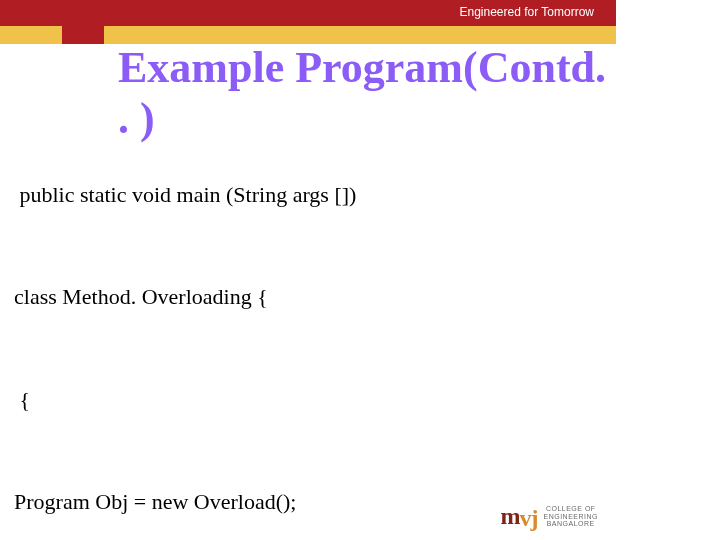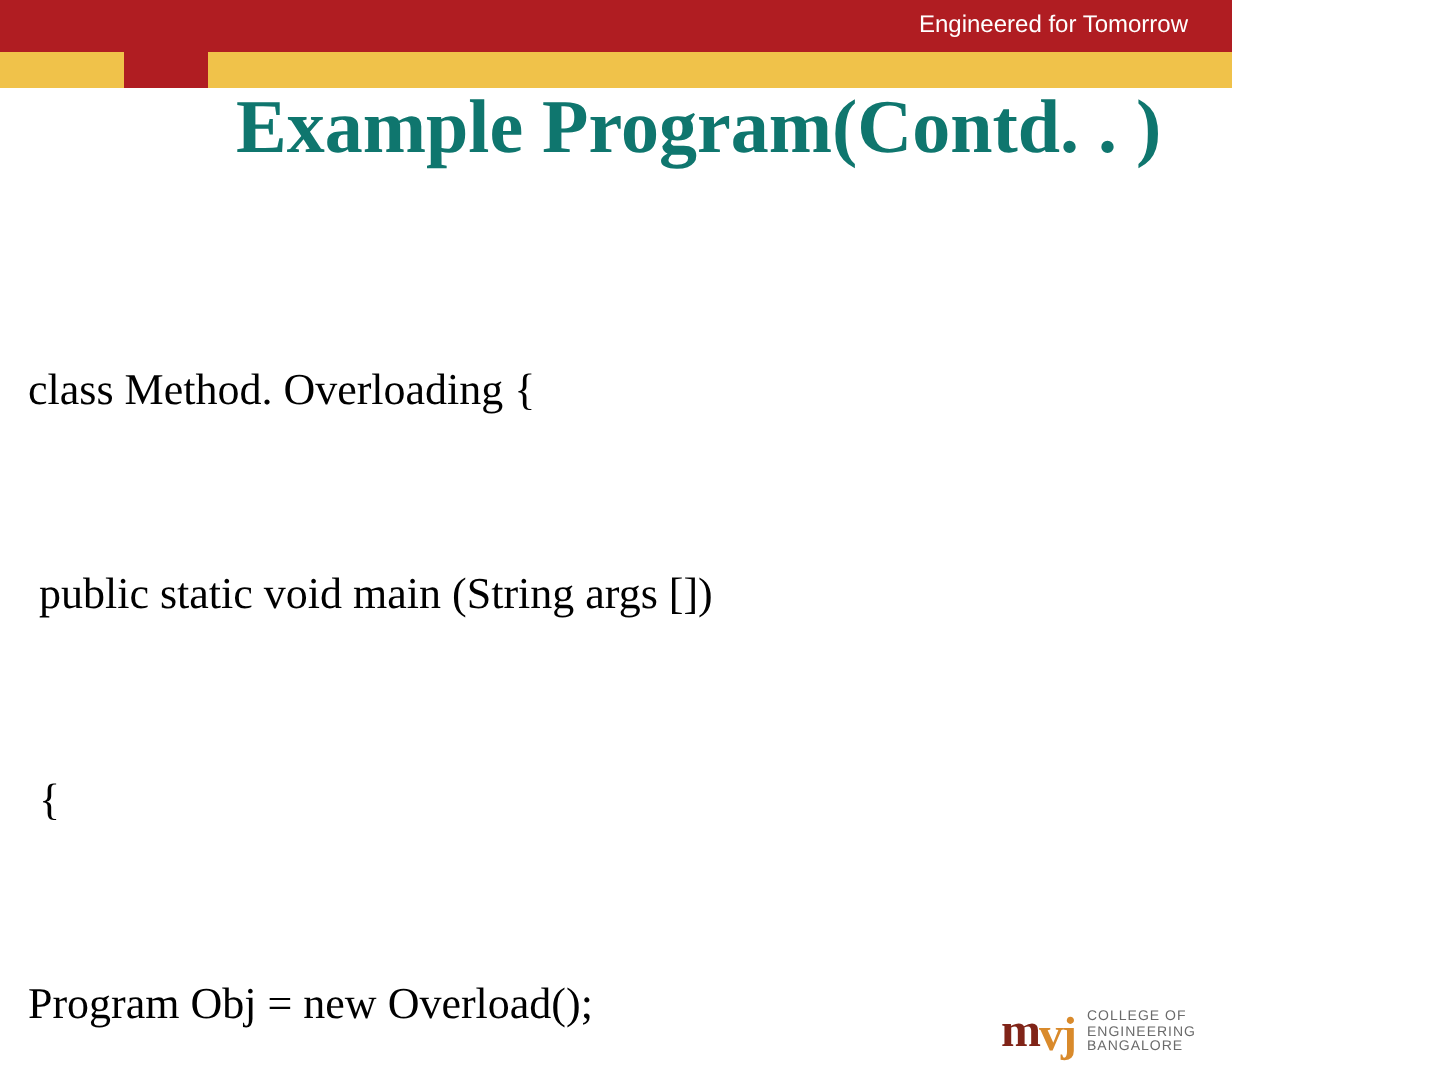--- a/index.html
+++ b/index.html
@@ -36,23 +36,23 @@
       top: 0;
       left: 62px;
       width: 42px;
       height: 44px;
       background: #b01d22;
     }
     .slide-title {
       position: absolute;
       top: 42px;
       left: 118px;
-      font-size: 38px;
+      font-size: 44px;
       font-weight: bold;
-      color: #0f766e;
+      color: #8b5cf6;
       font-family: Georgia, 'Times New Roman', serif;
     }
     .content {
       position: absolute;
       top: 110px;
       left: 14px;
       right: 24px;
       font-size: 22px;
       line-height: 1.55;
       font-family: Georgia, 'Times New Roman', serif;
@@ -60,20 +60,21 @@
       white-space: pre;
     }
     .code-line { display: block; }
     .footer-logo {
       position: absolute;
       bottom: 10px;
       right: 18px;
       display: flex;
       align-items: center;
       gap: 6px;
+      text-align: center;
     }
     .logo-mark {
       font-family: Georgia, 'Times New Roman', serif;
       font-size: 24px;
       font-weight: bold;
       color: #802418;
       letter-spacing: -1px;
     }
     .logo-j {
       display: inline-block;
@@ -95,22 +96,22 @@
 
 <div class="slide">
   <div class="top-bar"></div>
   <div class="tagline">Engineered for Tomorrow</div>
   <div class="title-panel"></div>
   <div class="corner-box"></div>
 
   <div class="slide-title">Example Program(Contd. . )</div>
 
   <div class="content">
+    <span class="code-line"> public static void main (String args [])</span>
     <span class="code-line">class Method. Overloading {</span>
-    <span class="code-line"> public static void main (String args [])</span>
     <span class="code-line"> {</span>
     <span class="code-line">Program Obj = new Overload();</span>
     
     
     
     
     
     
     
   </div>

